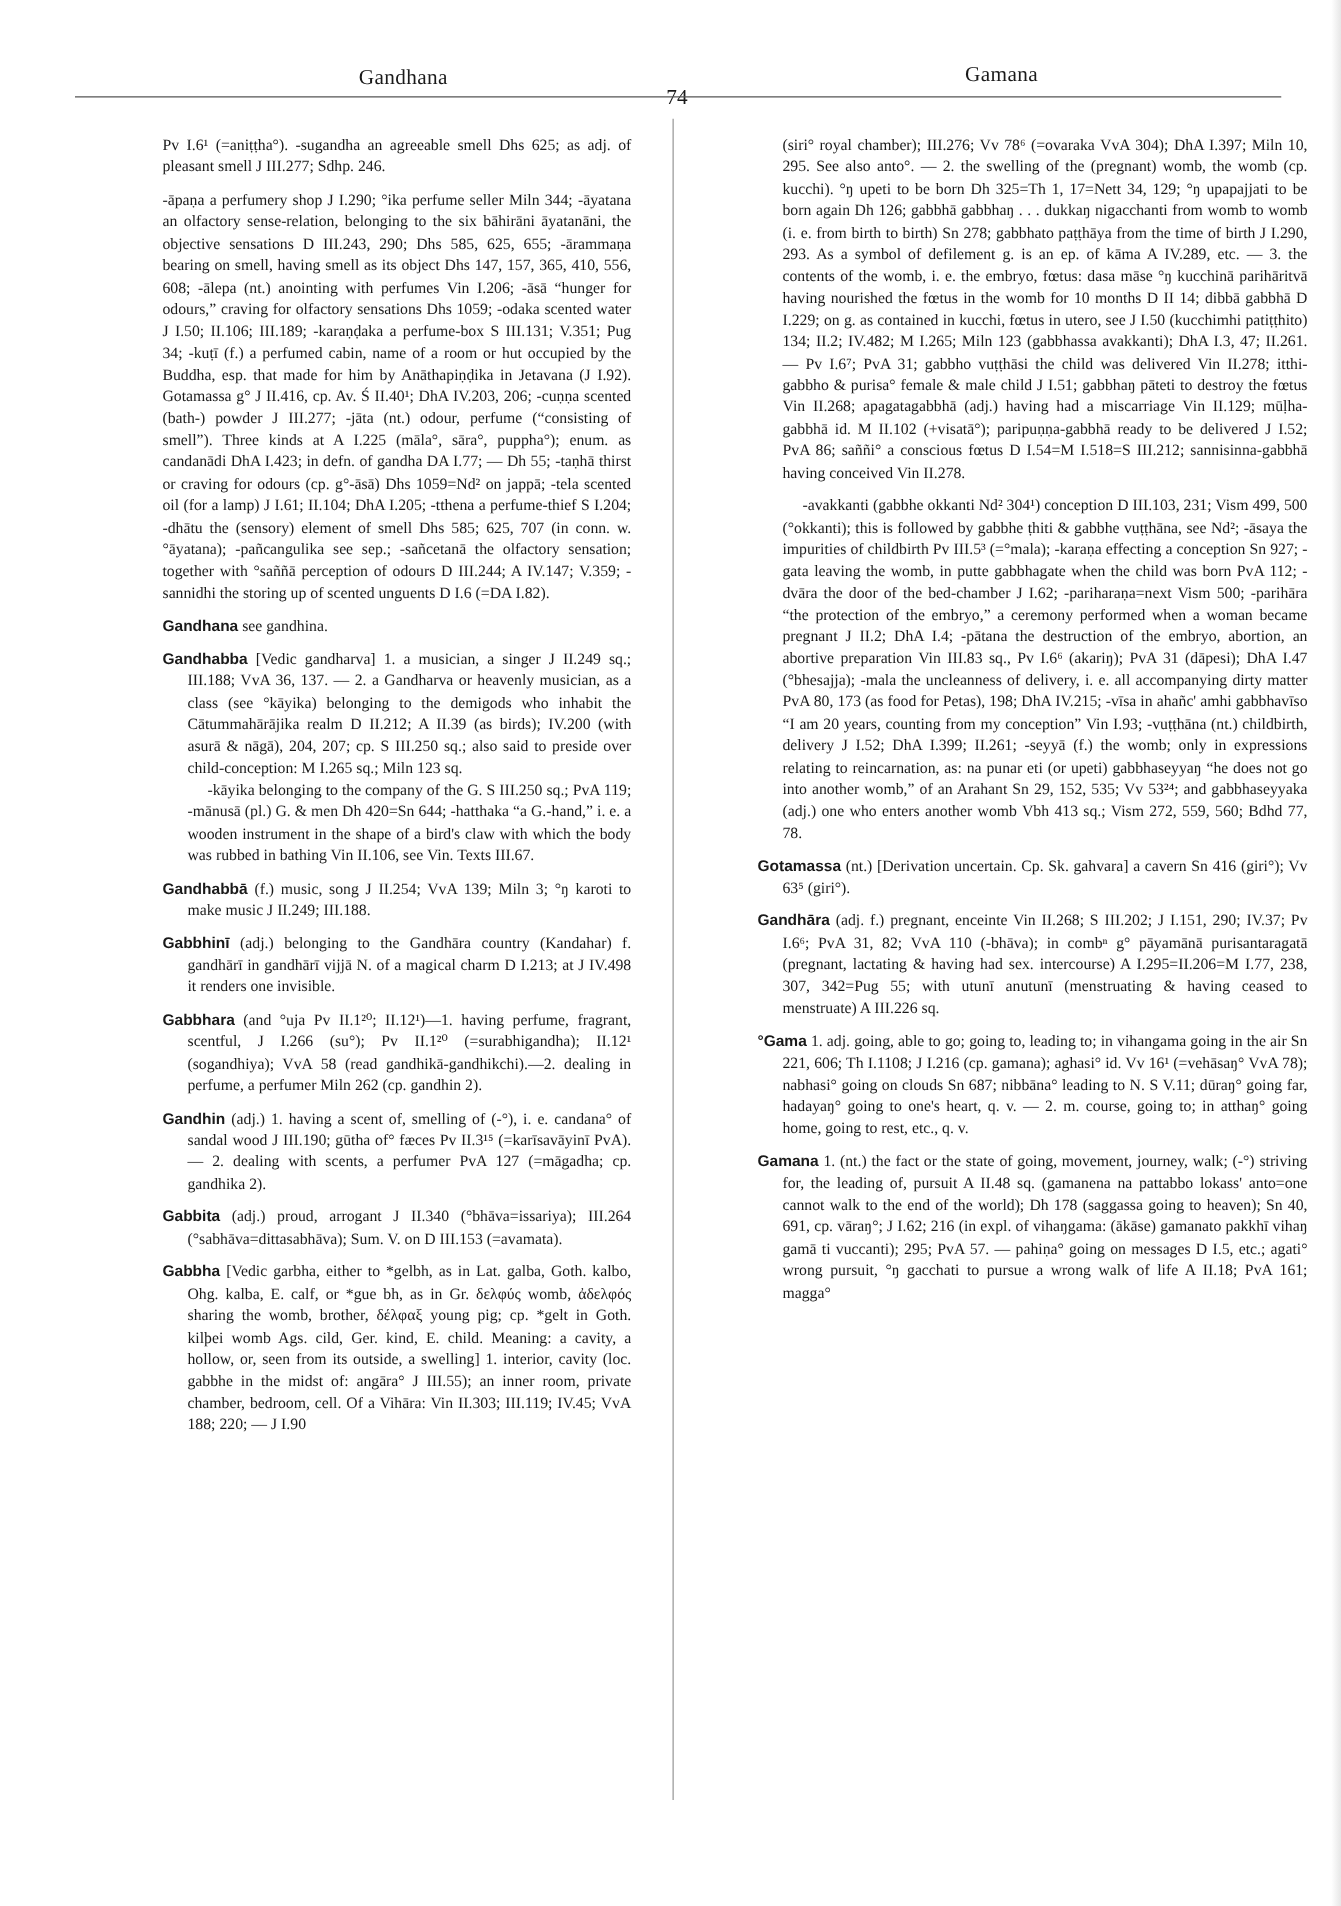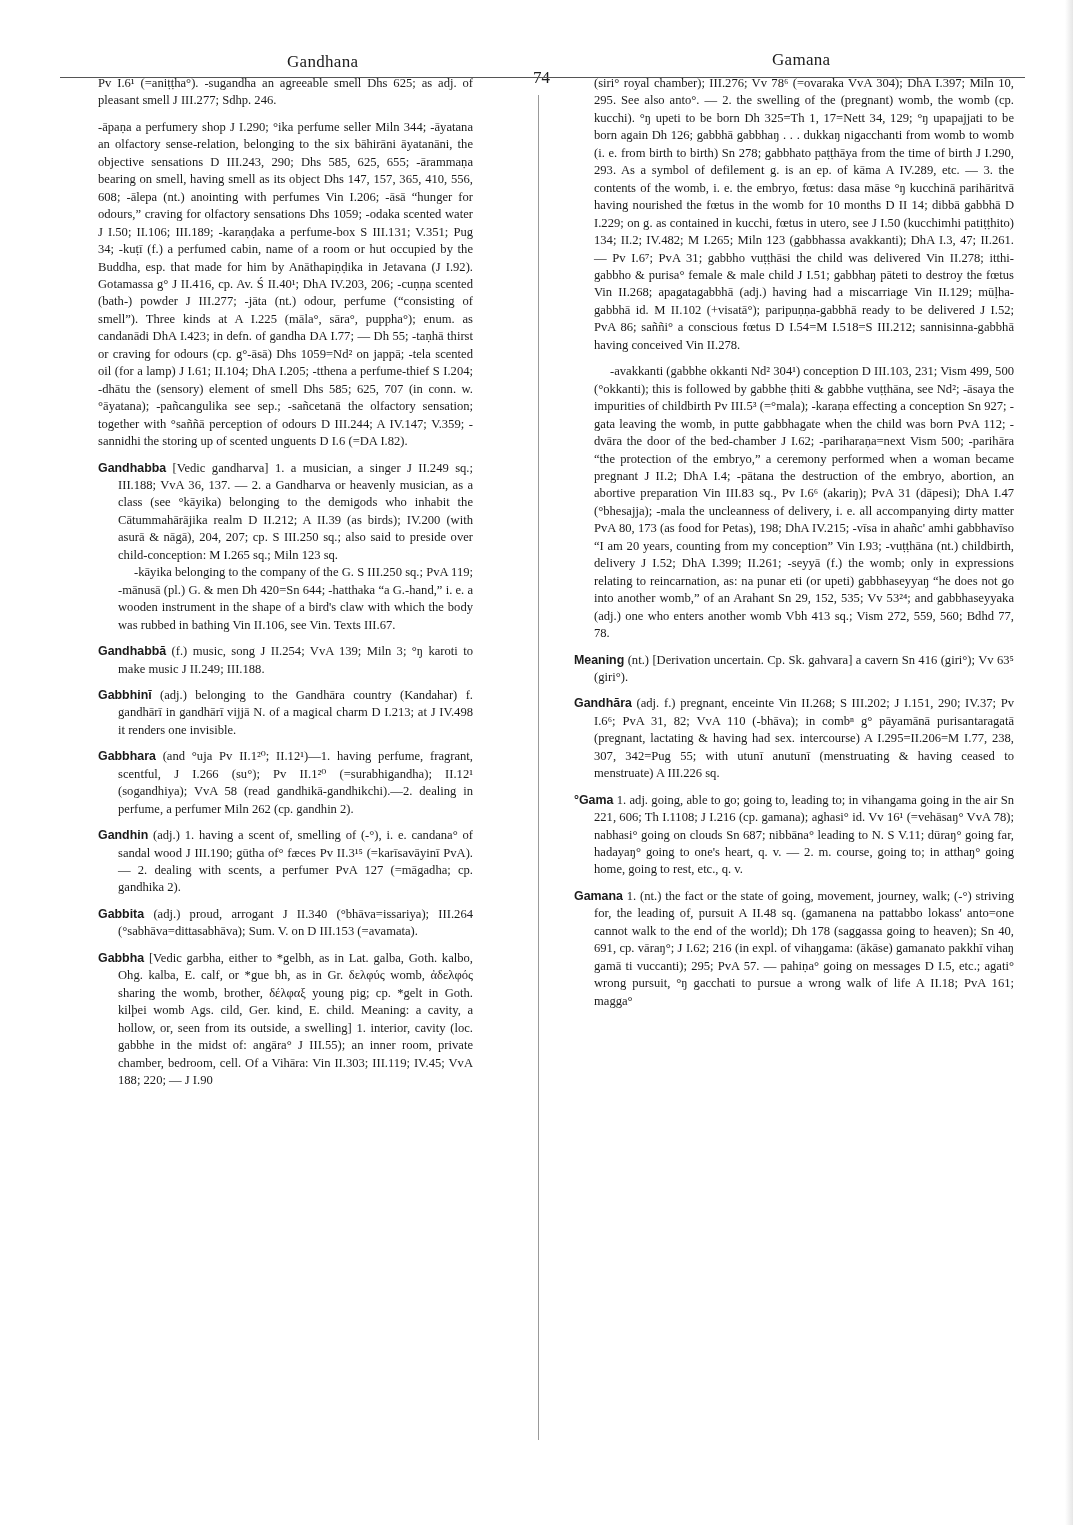--- a/index.html
+++ b/index.html
@@ -3,21 +3,21 @@
 <meta charset="utf-8">
 <style>
   html, body { margin:0; padding:0; background:#ffffff; }
   body { width:1073px; height:1525px; position:relative; overflow:hidden;
          font-family:"Liberation Serif","DejaVu Serif",serif; color:#1a1a1a; }
   .header { position:absolute; top:48px; left:60px; width:965px; height:30px; }
   .hw-left { position:absolute; left:227px; top:4px; font-size:17px; letter-spacing:0.3px; }
   .pg { position:absolute; left:473px; top:20px; font-size:17px;text-align:right; }
   .hw-right { position:absolute; left:712px; top:2px; font-size:17px; letter-spacing:0.3px; }
   .rule { position:absolute; top:77px; left:60px; width:965px; height:1px; background:#555; }
-  .col { position:absolute; top:75px; font-size:12.6px; line-height:17.45px; text-align:justify; }
+  .col { position:absolute; top:108px; font-size:12.6px; line-height:17.45px; text-align:justify;margin-left:32px; }
   .col-left { left:98px; width:375px; }
   .col-right { left:574px; width:440px; }
   .colsep { position:absolute; top:95px; left:538px; width:1px; height:1345px; background:#999; }
   .entry { margin:0 0 9px 0; padding-left:20px; text-indent:-20px; }
   .entry.cont { padding-left:0; text-indent:0; }
   .sub { text-indent:16px; padding-left:0;font-family:Liberation Serif, serif; }
   .hw { font-weight:bold; font-family:"Liberation Sans","DejaVu Sans",sans-serif; font-size:12.4px; }
   .right-edge { position:absolute; top:0; right:0; width:8px; height:1525px;
                 background:linear-gradient(to right,#ffffff,#e6e6e6); }
 </style>
@@ -28,32 +28,33 @@
   <span class="hw-left">Gandhana</span>
   <span class="pg">74</span>
   <span class="hw-right">Gamana</span>
 </div>
 <div class="rule"></div>
 <div class="colsep"></div>
 
 <div class="col col-left">
   <p class="entry cont"><span>Pv I.6¹ (=aniṭṭha°). -sugandha an agreeable smell Dhs 625; as adj. of pleasant smell J III.277; Sdhp. 246.</span></p>
   <p class="entry cont sub"><span>-āpaṇa a perfumery shop J I.290; °ika perfume seller Miln 344; -āyatana an olfactory sense-relation, belonging to the six bāhirāni āyatanāni, the objective sensations D III.243, 290; Dhs 585, 625, 655; -ārammaṇa bearing on smell, having smell as its object Dhs 147, 157, 365, 410, 556, 608; -ālepa (nt.) anointing with perfumes Vin I.206; -āsā “hunger for odours,” craving for olfactory sensations Dhs 1059; -odaka scented water J I.50; II.106; III.189; -karaṇḍaka a perfume-box S III.131; V.351; Pug 34; -kuṭī (f.) a perfumed cabin, name of a room or hut occupied by the Buddha, esp. that made for him by Anāthapiṇḍika in Jetavana (J I.92). Gotamassa g° J II.416, cp. Av. Ś II.40¹; DhA IV.203, 206; -cuṇṇa scented (bath-) powder J III.277; -jāta (nt.) odour, perfume (“consisting of smell”). Three kinds at A I.225 (māla°, sāra°, puppha°); enum. as candanādi DhA I.423; in defn. of gandha DA I.77; — Dh 55; -taṇhā thirst or craving for odours (cp. g°-āsā) Dhs 1059=Nd² on jappā; -tela scented oil (for a lamp) J I.61; II.104; DhA I.205; -tthena a perfume-thief S I.204; -dhātu the (sensory) element of smell Dhs 585; 625, 707 (in conn. w. °āyatana); -pañcangulika see sep.; -sañcetanā the olfactory sensation; together with °saññā perception of odours D III.244; A IV.147; V.359; -sannidhi the storing up of scented unguents D I.6 (=DA I.82).</span></p>
+  <p class="entry"><span class="hw">Gandhana</span><span> see gandhina.</span></p>
   <p class="entry" style="margin-bottom:0"><span class="hw">Gandhabba</span><span> [Vedic gandharva] 1. a musician, a singer J II.249 sq.; III.188; VvA 36, 137. — 2. a Gandharva or heavenly musician, as a class (see °kāyika) belonging to the demigods who inhabit the Cātummahārājika realm D II.212; A II.39 (as birds); IV.200 (with asurā &amp; nāgā), 204, 207; cp. S III.250 sq.; also said to preside over child-conception: M I.265 sq.; Miln 123 sq.</span></p>
   <p class="entry cont" style="padding-left:20px;text-indent:16px"><span>-kāyika belonging to the company of the G. S III.250 sq.; PvA 119; -mānusā (pl.) G. &amp; men Dh 420=Sn 644; -hatthaka “a G.-hand,” i. e. a wooden instrument in the shape of a bird's claw with which the body was rubbed in bathing Vin II.106, see Vin. Texts III.67.</span></p>
   <p class="entry"><span class="hw">Gandhabbā</span><span> (f.) music, song J II.254; VvA 139; Miln 3; °ŋ karoti to make music J II.249; III.188.</span></p>
   <p class="entry"><span class="hw">Gabbhinī</span><span> (adj.) belonging to the Gandhāra country (Kandahar) f. gandhārī in gandhārī vijjā N. of a magical charm D I.213; at J IV.498 it renders one invisible.</span></p>
   <p class="entry"><span class="hw">Gabbhara</span><span> (and °uja Pv II.1²⁰; II.12¹)—1. having perfume, fragrant, scentful, J I.266 (su°); Pv II.1²⁰ (=surabhigandha); II.12¹ (sogandhiya); VvA 58 (read gandhikā-gandhikchi).—2. dealing in perfume, a perfumer Miln 262 (cp. gandhin 2).</span></p>
   <p class="entry"><span class="hw">Gandhin</span><span> (adj.) 1. having a scent of, smelling of (-°), i. e. candana° of sandal wood J III.190; gūtha of° fæces Pv II.3¹⁵ (=karīsavāyinī PvA). — 2. dealing with scents, a perfumer PvA 127 (=māgadha; cp. gandhika 2).</span></p>
   <p class="entry"><span class="hw">Gabbita</span><span> (adj.) proud, arrogant J II.340 (°bhāva=issariya); III.264 (°sabhāva=dittasabhāva); Sum. V. on D III.153 (=avamata).</span></p>
   <p class="entry"><span class="hw">Gabbha</span><span> [Vedic garbha, either to *gelbh, as in Lat. galba, Goth. kalbo, Ohg. kalba, E. calf, or *gue bh, as in Gr. δελφύς womb, ἀδελφός sharing the womb, brother, δέλφαξ young pig; cp. *gelt in Goth. kilþei womb Ags. cild, Ger. kind, E. child. Meaning: a cavity, a hollow, or, seen from its outside, a swelling] 1. interior, cavity (loc. gabbhe in the midst of: angāra° J III.55); an inner room, private chamber, bedroom, cell. Of a Vihāra: Vin II.303; III.119; IV.45; VvA 188; 220; — J I.90</span></p>
 </div>
 
 <div class="col col-right">
   <p class="entry cont" style="padding-left:20px;text-indent:0"><span>(siri° royal chamber); III.276; Vv 78⁶ (=ovaraka VvA 304); DhA I.397; Miln 10, 295. See also anto°. — 2. the swelling of the (pregnant) womb, the womb (cp. kucchi). °ŋ upeti to be born Dh 325=Th 1, 17=Nett 34, 129; °ŋ upapajjati to be born again Dh 126; gabbhā gabbhaŋ . . . dukkaŋ nigacchanti from womb to womb (i. e. from birth to birth) Sn 278; gabbhato paṭṭhāya from the time of birth J I.290, 293. As a symbol of defilement g. is an ep. of kāma A IV.289, etc. — 3. the contents of the womb, i. e. the embryo, fœtus: dasa māse °ŋ kucchinā parihāritvā having nourished the fœtus in the womb for 10 months D II 14; dibbā gabbhā D I.229; on g. as contained in kucchi, fœtus in utero, see J I.50 (kucchimhi patiṭṭhito) 134; II.2; IV.482; M I.265; Miln 123 (gabbhassa avakkanti); DhA I.3, 47; II.261. — Pv I.6⁷; PvA 31; gabbho vuṭṭhāsi the child was delivered Vin II.278; itthi-gabbho &amp; purisa° female &amp; male child J I.51; gabbhaŋ pāteti to destroy the fœtus Vin II.268; apagatagabbhā (adj.) having had a miscarriage Vin II.129; mūḷha-gabbhā id. M II.102 (+visatā°); paripuṇṇa-gabbhā ready to be delivered J I.52; PvA 86; saññi° a conscious fœtus D I.54=M I.518=S III.212; sannisinna-gabbhā having conceived Vin II.278.</span></p>
   <p class="entry cont" style="padding-left:20px;text-indent:16px"><span>-avakkanti (gabbhe okkanti Nd² 304¹) conception D III.103, 231; Vism 499, 500 (°okkanti); this is followed by gabbhe ṭhiti &amp; gabbhe vuṭṭhāna, see Nd²; -āsaya the impurities of childbirth Pv III.5³ (=°mala); -karaṇa effecting a conception Sn 927; -gata leaving the womb, in putte gabbhagate when the child was born PvA 112; -dvāra the door of the bed-chamber J I.62; -pariharaṇa=next Vism 500; -parihāra “the protection of the embryo,” a ceremony performed when a woman became pregnant J II.2; DhA I.4; -pātana the destruction of the embryo, abortion, an abortive preparation Vin III.83 sq., Pv I.6⁶ (akariŋ); PvA 31 (dāpesi); DhA I.47 (°bhesajja); -mala the uncleanness of delivery, i. e. all accompanying dirty matter PvA 80, 173 (as food for Petas), 198; DhA IV.215; -vīsa in ahañc' amhi gabbhavīso “I am 20 years, counting from my conception” Vin I.93; -vuṭṭhāna (nt.) childbirth, delivery J I.52; DhA I.399; II.261; -seyyā (f.) the womb; only in expressions relating to reincarnation, as: na punar eti (or upeti) gabbhaseyyaŋ “he does not go into another womb,” of an Arahant Sn 29, 152, 535; Vv 53²⁴; and gabbhaseyyaka (adj.) one who enters another womb Vbh 413 sq.; Vism 272, 559, 560; Bdhd 77, 78.</span></p>
-  <p class="entry"><span class="hw">Meaning</span><span> (nt.) [Derivation uncertain. Cp. Sk. gahvara] a cavern Sn 416 (giri°); Vv 63⁵ (giri°).</span></p>
+  <p class="entry"><span class="hw">Gotamassa</span><span> (nt.) [Derivation uncertain. Cp. Sk. gahvara] a cavern Sn 416 (giri°); Vv 63⁵ (giri°).</span></p>
   <p class="entry"><span class="hw">Gandhāra</span><span> (adj. f.) pregnant, enceinte Vin II.268; S III.202; J I.151, 290; IV.37; Pv I.6⁶; PvA 31, 82; VvA 110 (-bhāva); in combⁿ g° pāyamānā purisantaragatā (pregnant, lactating &amp; having had sex. intercourse) A I.295=II.206=M I.77, 238, 307, 342=Pug 55; with utunī anutunī (menstruating &amp; having ceased to menstruate) A III.226 sq.</span></p>
   <p class="entry"><span class="hw">°Gama</span><span> 1. adj. going, able to go; going to, leading to; in vihangama going in the air Sn 221, 606; Th I.1108; J I.216 (cp. gamana); aghasi° id. Vv 16¹ (=vehāsaŋ° VvA 78); nabhasi° going on clouds Sn 687; nibbāna° leading to N. S V.11; dūraŋ° going far, hadayaŋ° going to one's heart, q. v. — 2. m. course, going to; in atthaŋ° going home, going to rest, etc., q. v.</span></p>
   <p class="entry"><span class="hw">Gamana</span><span> 1. (nt.) the fact or the state of going, movement, journey, walk; (-°) striving for, the leading of, pursuit A II.48 sq. (gamanena na pattabbo lokass' anto=one cannot walk to the end of the world); Dh 178 (saggassa going to heaven); Sn 40, 691, cp. vāraŋ°; J I.62; 216 (in expl. of vihaŋgama: (ākāse) gamanato pakkhī vihaŋ gamā ti vuccanti); 295; PvA 57. — pahiṇa° going on messages D I.5, etc.; agati° wrong pursuit, °ŋ gacchati to pursue a wrong walk of life A II.18; PvA 161; magga°</span></p>
 </div>
 
 <div class="right-edge"></div>
 
 </body></html>

